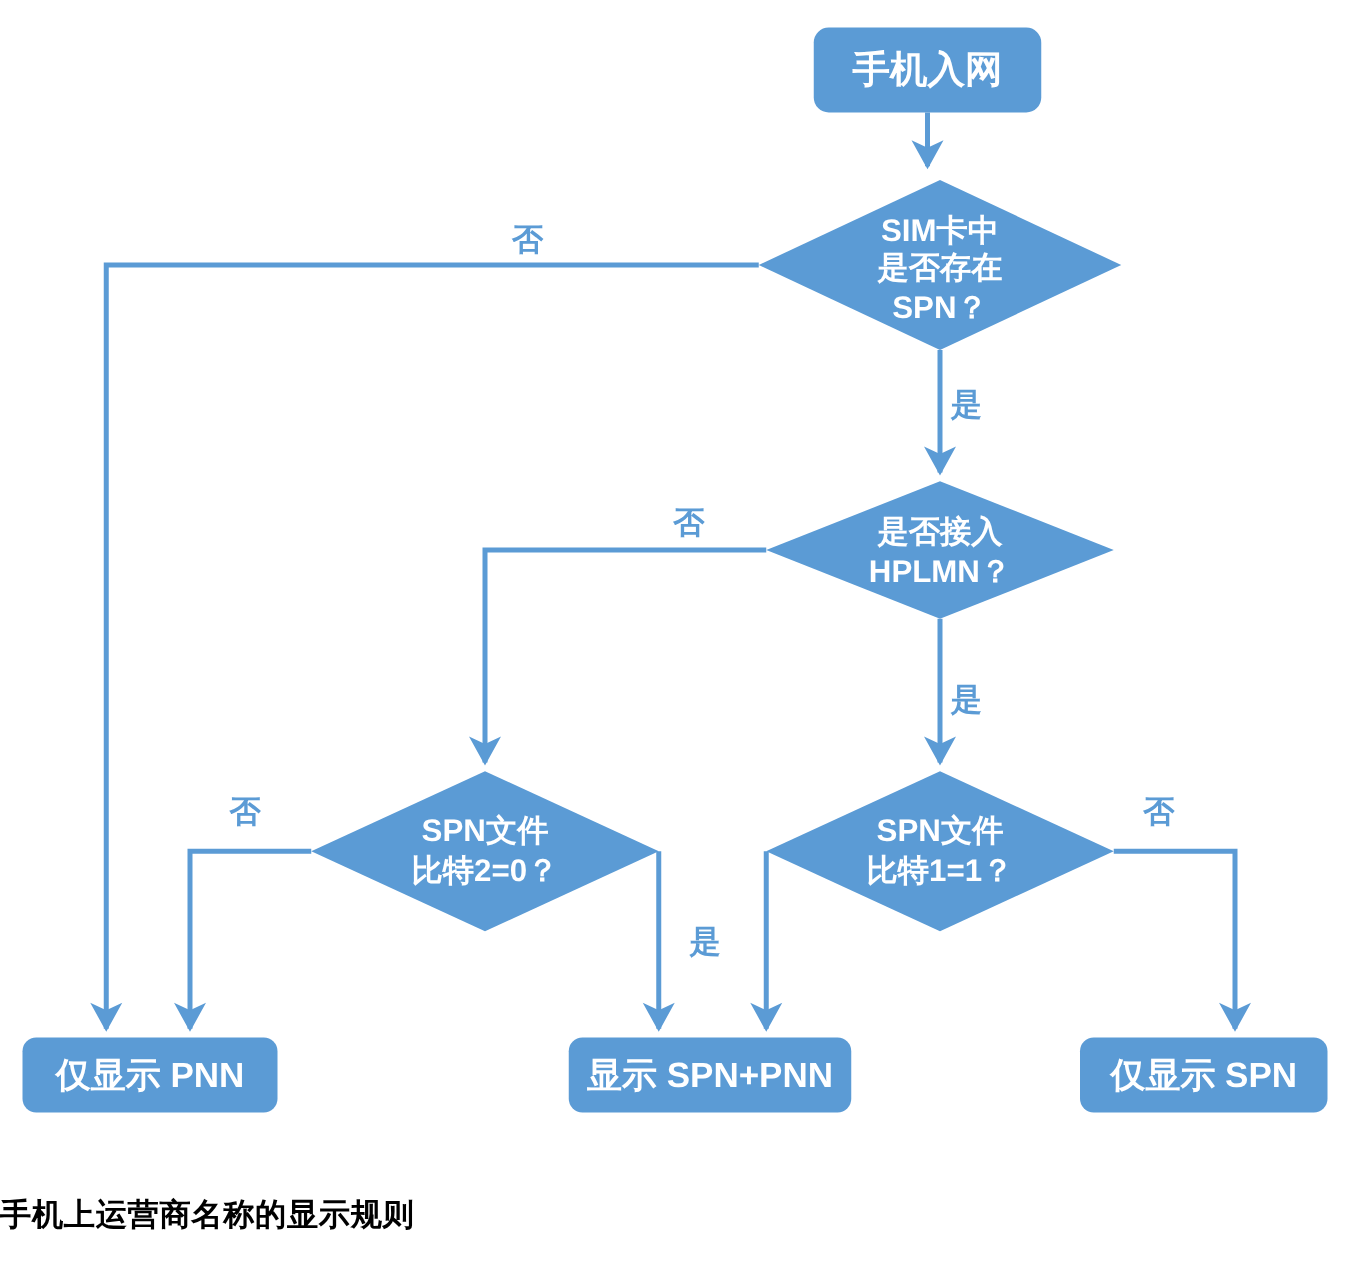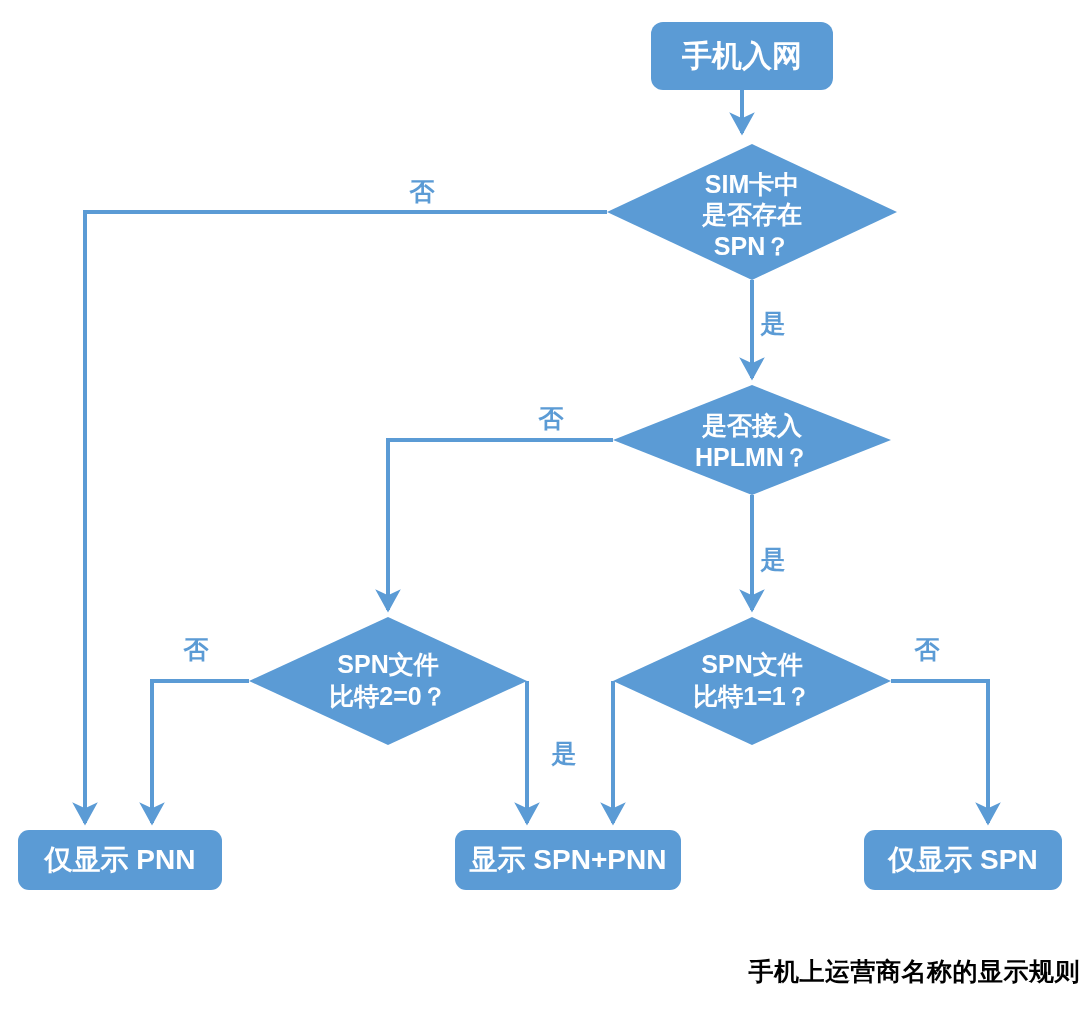--- a/index.html
+++ b/index.html
@@ -36,21 +36,21 @@
     font-family: "Liberation Sans", "DejaVu Sans", sans-serif;
     font-weight: bold;
     font-size: 25px;
     text-anchor: middle;
     dominant-baseline: middle;
   }
   .caption {
     position: absolute;
     left: 0;
     width: 1080px;
-    text-align: right;
+    text-align: left;
     color: #000000;
     font-family: "Liberation Sans", "DejaVu Sans", sans-serif;
     font-weight: bold;
     font-size: 25px;
     letter-spacing: 0.5px;
   }
 </style>
 </head>
 <body>
 

